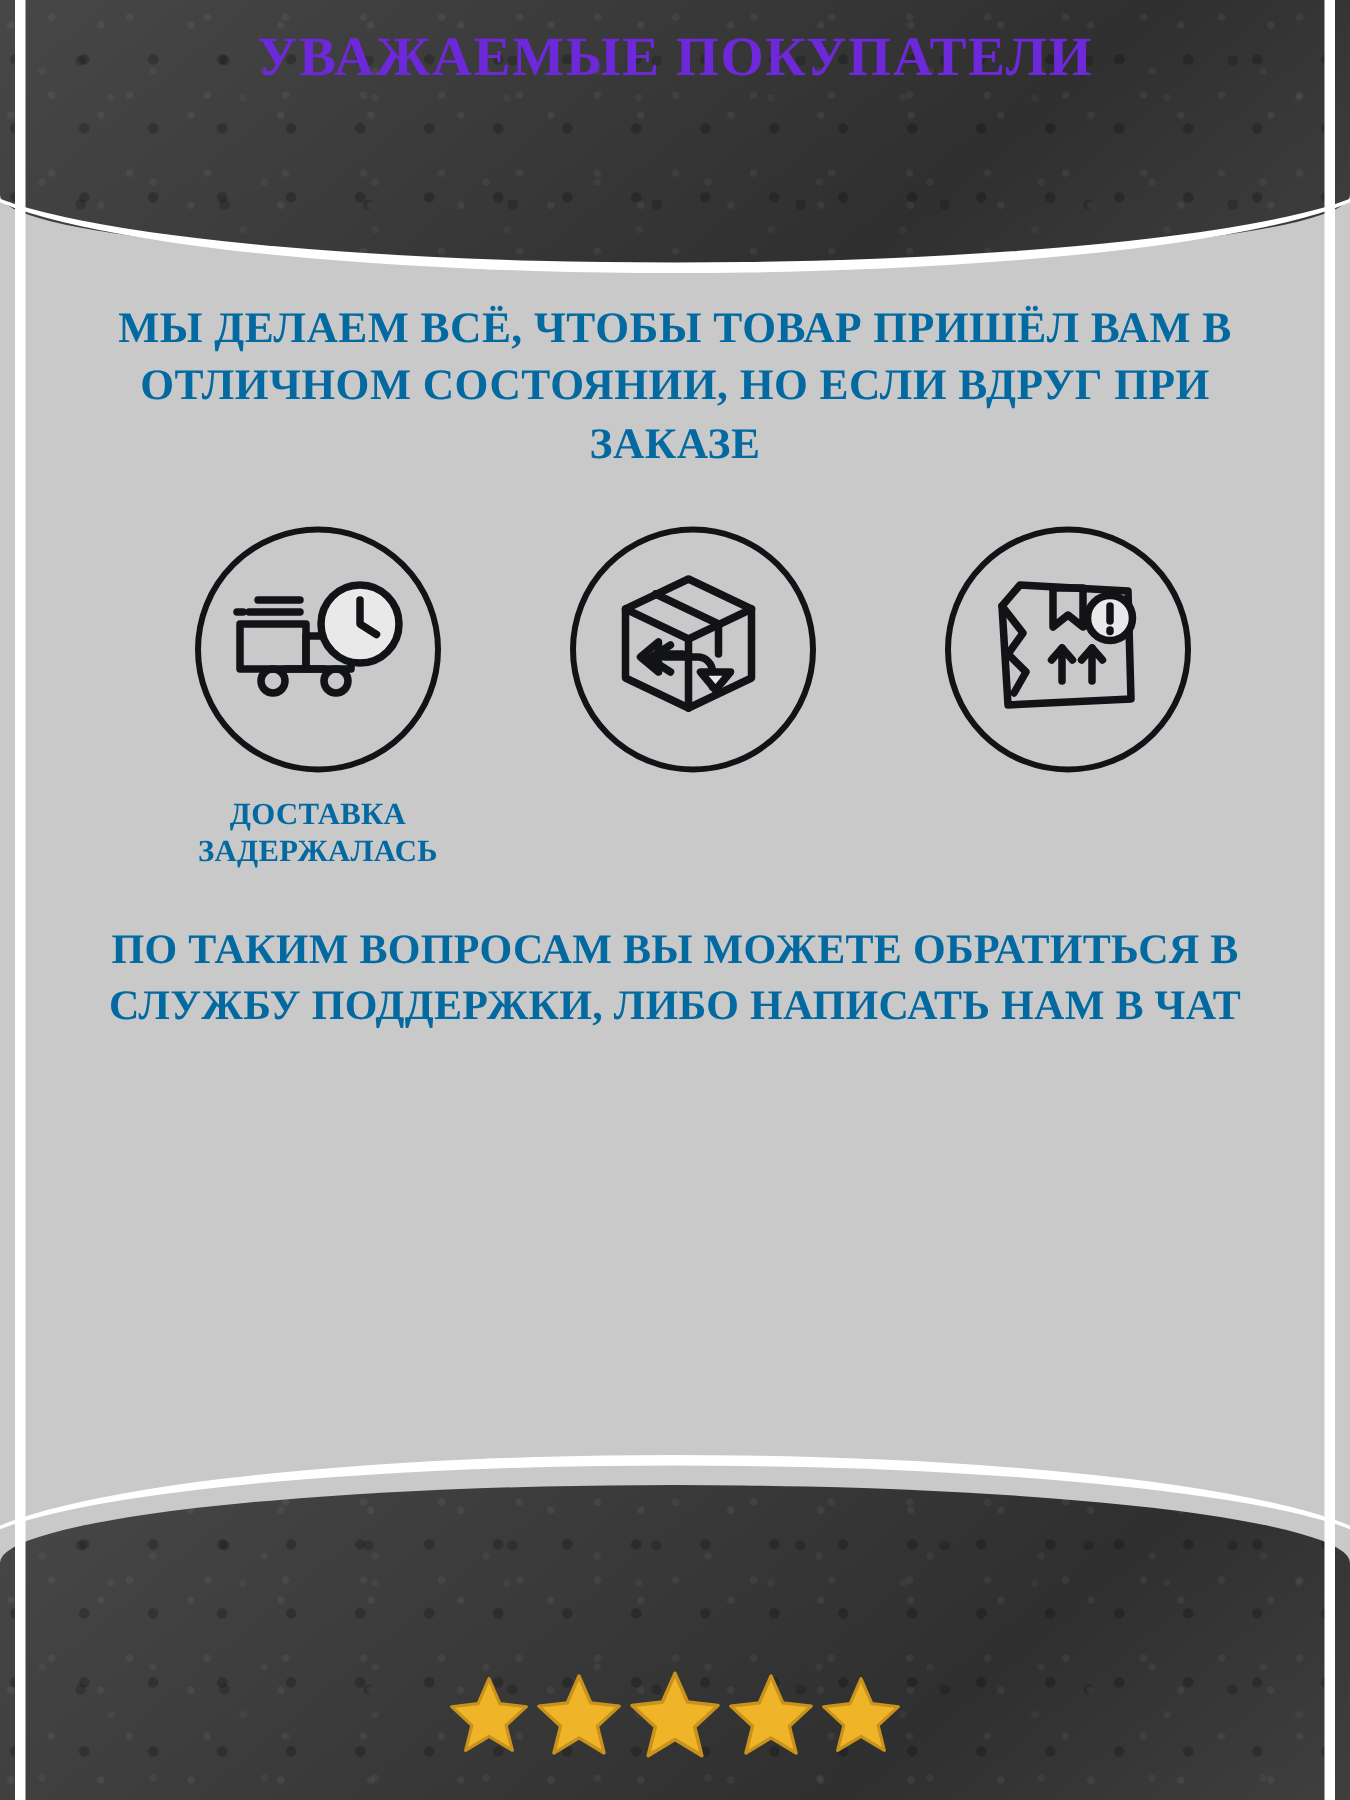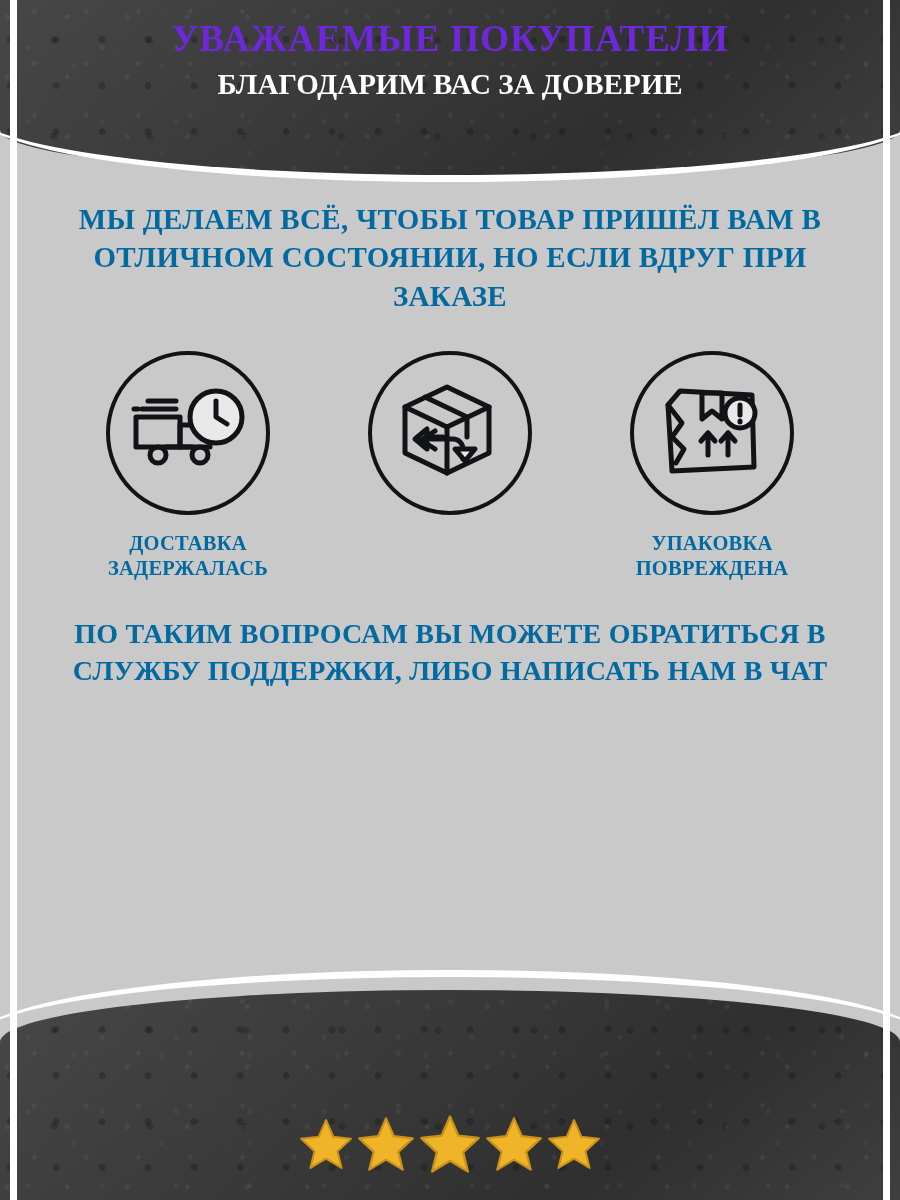--- a/index.html
+++ b/index.html
@@ -133,21 +133,21 @@
     font-weight: bold;
     line-height: 1.32;
     letter-spacing: 0.3px;
     padding: 14px 34px 0;
     text-transform: uppercase;
   }
 
   
   .icons {
     display: flex;
-    justify-content: space-between;
+    justify-content: flex-end;
     align-items: flex-start;
     margin: 36px 46px 0;
     font-family: Liberation Serif, serif;
   }
   .icon-col {
     width: 250px;
     display: flex;
     flex-direction: column;
     align-items: center;
   }
@@ -230,21 +230,20 @@
   <div class="band band-bottom"></div>
 
   <div class="frame-left"></div>
   <div class="frame-right"></div>
 
   <div class="arc arc-top"></div>
   <div class="arc arc-bottom"></div>
 
   <div class="header">
     <div class="header-title">УВАЖАЕМЫЕ ПОКУПАТЕЛИ</div>
-    <div class="header-sub">БЛАГОДАРИМ ВАС ЗА ДОВЕРИЕ</div>
   </div>
 
   <div class="main">
 
     <div class="intro">МЫ ДЕЛАЕМ ВСЁ, ЧТОБЫ ТОВАР ПРИШЁЛ ВАМ В ОТЛИЧНОМ СОСТОЯНИИ, НО ЕСЛИ ВДРУГ ПРИ ЗАКАЗЕ</div>
 
     <div class="icons">
 
       <div class="icon-col">
         <div class="circle">
@@ -299,21 +298,20 @@
                 <path d="M84 26 v10"></path>
                 <path d="M84 42 v1"></path>
                 <path d="M52 76 v-22 l-7 8"></path>
                 <path d="M52 54 l7 8"></path>
                 <path d="M72 76 v-22 l-7 8"></path>
                 <path d="M72 54 l7 8"></path>
               </g>
             </svg>
           </span>
         </div>
-        <div class="icon-label">УПАКОВКА ПОВРЕЖДЕНА</div>
       </div>
 
     </div>
 
     <div class="body-text">ПО ТАКИМ ВОПРОСАМ ВЫ МОЖЕТЕ ОБРАТИТЬСЯ В СЛУЖБУ ПОДДЕРЖКИ, ЛИБО НАПИСАТЬ НАМ В ЧАТ</div>
 
   </div>
 
   <div class="footer">
     <div class="stars">

